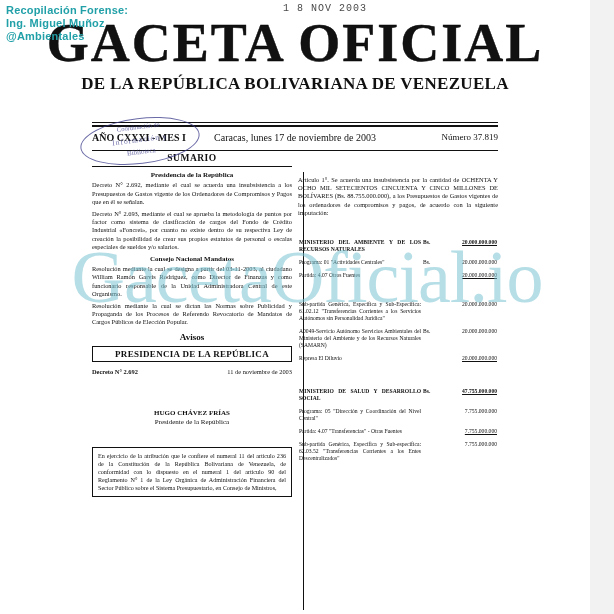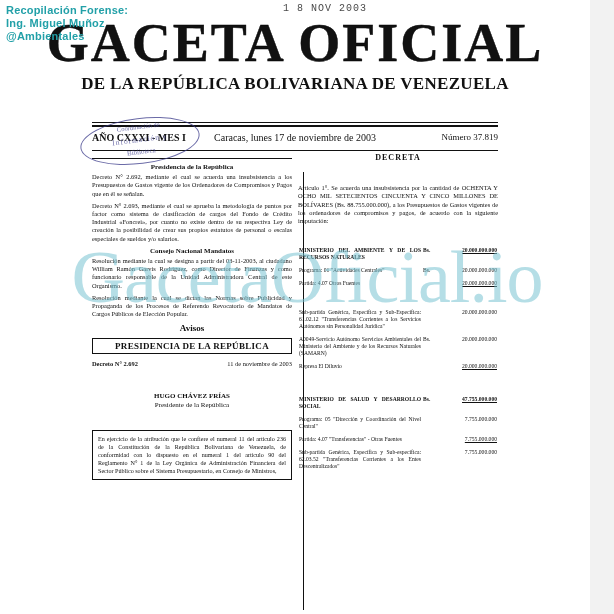--- a/index.html
+++ b/index.html
@@ -192,51 +192,51 @@
     <div class="s2">Información y</div>
     <div class="s3">Biblioteca</div>
   </div>
 
   <div class="watermark">GacetaOficial.io</div>
 
   <div class="cols">
     <div class="coldiv"></div>
 
     <div class="col left">
+      <div class="sec-head">SUMARIO</div>
       <hr class="hr-thin">
 
       <div class="small-head">Presidencia de la República</div>
       <p class="body">Decreto N° 2.692, mediante el cual se acuerda una insubsistencia a los Presupuestos de Gastos vigente de los Ordenadores de Compromisos y Pagos que en él se señalan.</p>
       <p class="body">Decreto N° 2.693, mediante el cual se aprueba la metodología de puntos por factor como sistema de clasificación de cargos del Fondo de Crédito Industrial «Foncrei», por cuanto no existe dentro de su respectiva Ley de creación la posibilidad de crear sus propios estatutos de personal o escalas especiales de sueldos y/o salarios.</p>
 
       <div class="small-head">Consejo Nacional Mandatos</div>
       <p class="body">Resolución mediante la cual se designa a partir del 03-11-2003, al ciudadano William Ramón Garvis Rodríguez, como Director de Finanzas y como funcionario responsable de la Unidad Administradora Central de este Organismo.</p>
       <p class="body">Resolución mediante la cual se dictan las Normas sobre Publicidad y Propaganda de los Procesos de Referendo Revocatorio de Mandatos de Cargos Públicos de Elección Popular.</p>
 
       <div class="avisos">Avisos</div>
 
       <div class="boxhead">PRESIDENCIA DE LA REPÚBLICA</div>
 
       <div class="decreto-line">
         <span class="bold">Decreto N° 2.692</span>
         <span style="float:right">11 de noviembre de 2003</span>
       </div>
 
-      <div class="sig" style="margin-top:24px">
+      <div class="sig" style="margin-top:33px">
         <div>HUGO CHÁVEZ FRÍAS</div>
         <div style="font-weight:normal">Presidente de la República</div>
       </div>
 
       <div class="frame-box" style="margin-top:20px">
         <span>En ejercicio de la atribución que le confiere el numeral 11 del artículo 236 de la Constitución de la República Bolivariana de Venezuela, de conformidad con lo dispuesto en el numeral 1 del artículo 90 del Reglamento N° 1 de la Ley Orgánica de Administración Financiera del Sector Público sobre el Sistema Presupuestario, en Consejo de Ministros,</span>
       </div>
     </div>
 
     <div class="col right">
-      <div class="col-right-head">DECRETA</div>
 
       <p class="body" style="margin-top:22px">Artículo 1°. Se acuerda una insubsistencia por la cantidad de OCHENTA Y OCHO MIL SETECIENTOS CINCUENTA Y CINCO MILLONES DE BOLÍVARES (Bs. 88.755.000.000), a los Presupuestos de Gastos vigentes de los ordenadores de compromisos y pagos, de acuerdo con la siguiente imputación:</p>
 
       <table class="right-col-table">
         <tbody>
             <tr>
               <td style="width: 62%; padding-top: 18px; font-weight: bold;">MINISTERIO DEL AMBIENTE Y DE LOS RECURSOS NATURALES</td>
               <td style="padding-top: 18px; width: 8%; font-weight: bold;">Bs.</td>
               <td class="tnum" style="padding-top: 18px; font-weight: bold; text-decoration: underline;">20.000.000.000</td>
             </tr>

